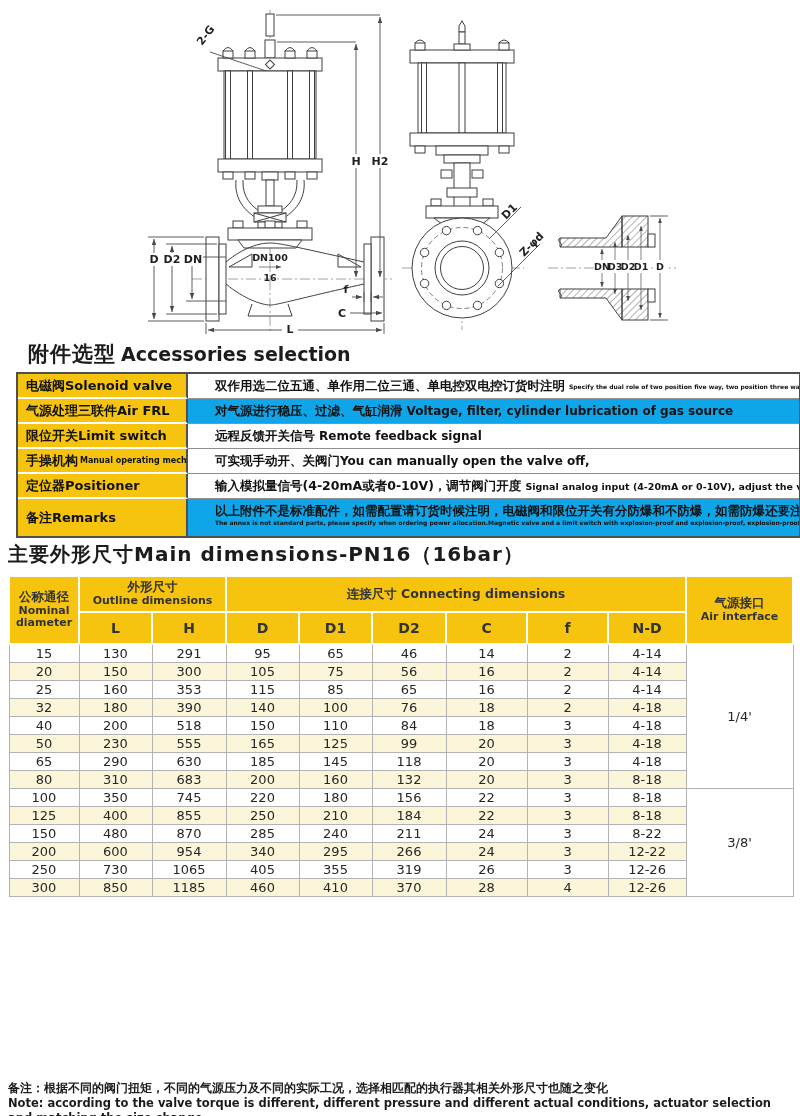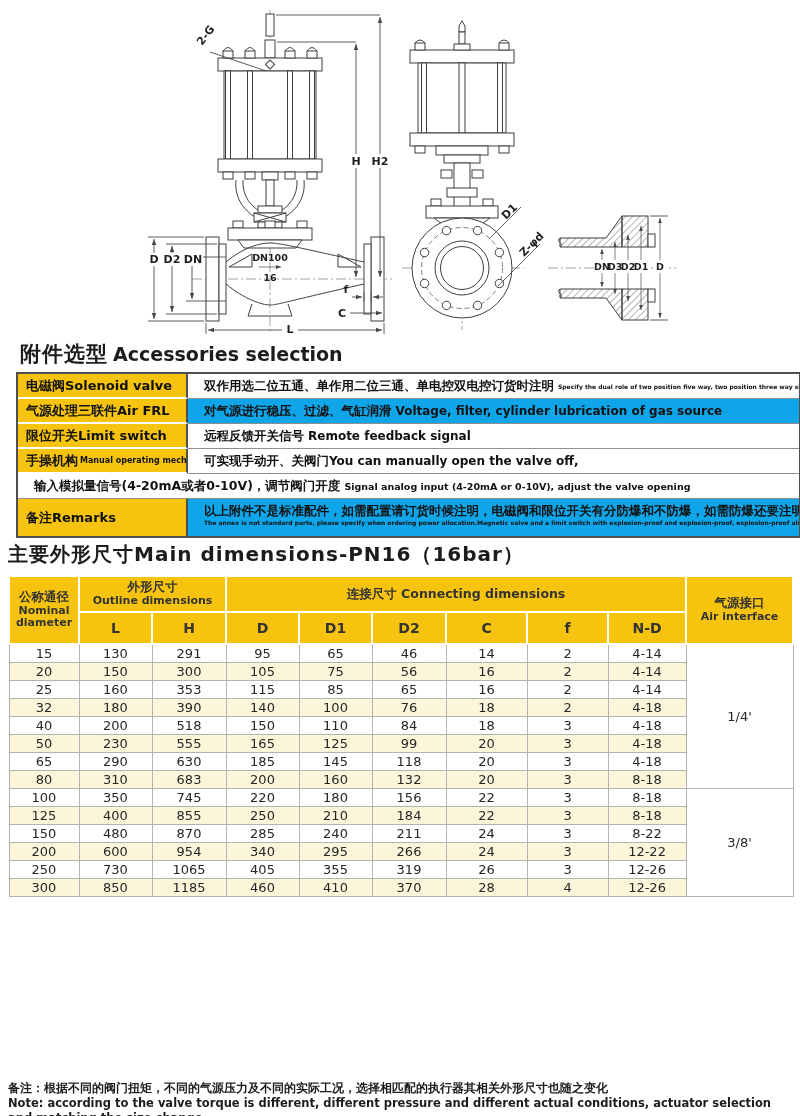--- a/index.html
+++ b/index.html
@@ -15,38 +15,38 @@
   .df{stroke:#3f3f3f;stroke-width:1;fill:#ffffff;}
   .cl{stroke:#8a8a8a;stroke-width:.8;stroke-dasharray:10 3 2 3;fill:none;}
   .dim{stroke:#4a4a4a;stroke-width:.9;fill:none;}
   .thin{stroke-width:.7;}
   .dimtxt{font:700 11px "DejaVu Sans","Liberation Sans",sans-serif;fill:#1f1f1f;}
   .smtxt{font:700 9.5px "DejaVu Sans","Liberation Sans",sans-serif;fill:#1f1f1f;}
   .chip{fill:#ffffff;}
   .hatch{fill:url(#hp);stroke:#3f3f3f;stroke-width:1;}
 
   
-  #title1{left:8px;top:340px;padding-left:12px;}
+  #title1{left:16px;top:340px;padding-left:12px;}
   #title2{left:8px;top:541px;}
   .title-zh{font-size:21px;font-weight:700;letter-spacing:1px;}
   .title-en{font-size:19px;font-weight:700;}
 
   
   #acc-table{left:16px;top:372px;width:781px;border:2px solid #4f4f4f;}
   .acc-row{display:flex;height:25px;}
   .acc-row-tall{height:37px;}
   .acc-label{
     width:160px;flex:0 0 160px;background:#f6c40e;border-right:2px solid #4f4f4f;
     border-bottom:2px solid #ffffff;display:flex;align-items:center;padding-left:8px;
     font-weight:700;font-size:13px;white-space:nowrap;overflow:hidden;color:#111;
   }
   .lab-small{font-size:8px;margin-left:2px;}
   .acc-desc{
     flex:1;border-bottom:1px solid #8f8f8f;display:flex;align-items:center;
-    padding-left:16px;font-weight:700;font-size:12.5px;white-space:nowrap;overflow:hidden;background:#ffffff;color:#111;text-align:center;
+    padding-left:27px;font-weight:700;font-size:12.5px;white-space:nowrap;overflow:hidden;background:#ffffff;color:#111;text-align:center;
   }
   .acc-desc.shade{background:#0ea5e9;}
   .acc-row:last-child .acc-label,.acc-row:last-child .acc-desc{border-bottom:none;}
   .desc-en{margin-left:4px;}
   .desc-en.en-tiny{font-size:6px;font-weight:600;}
   .desc-en.en-small{font-size:9.5px;}
   .desc-en.en-normal{font-size:12px;}
   .acc-row-tall .acc-desc{display:block;padding-top:4px;line-height:1.3;}
   .acc-row-tall .desc-en{display:block;margin-left:0;}
 
@@ -307,20 +307,23 @@
         <div class="acc-label">
           <span>手操机构</span>
           <span class="lab-small">Manual operating mechanism</span>
         </div>
         <div class="acc-desc">
           <span>可实现手动开、关阀门</span>
           <span class="desc-en en-normal" style="margin-left: 0px;">You can manually open the valve off,</span>
         </div>
       </div>
       <div class="acc-row">
+        <div class="acc-label">
+          <span>定位器Positioner</span>
+        </div>
         <div class="acc-desc">
           <span>输入模拟量信号(4-20mA或者0-10V)，调节阀门开度</span>
           <span class="desc-en en-small">Signal analog input (4-20mA or 0-10V), adjust the valve opening</span>
         </div>
       </div>
       <div class="acc-row acc-row-tall">
         <div class="acc-label">
           <span>备注Remarks</span>
         </div>
         <div class="acc-desc shade"><span>以上附件不是标准配件，如需配置请订货时候注明，电磁阀和限位开关有分防爆和不防爆，如需防爆还要注明防爆等级</span><span class="desc-en en-tiny">The annex is not standard parts, please specify when ordering power allocation.Magnetic valve and a limit switch with explosion-proof and explosion-proof, explosion-proof also indicate if needed Explosion proof grade</span></div>

